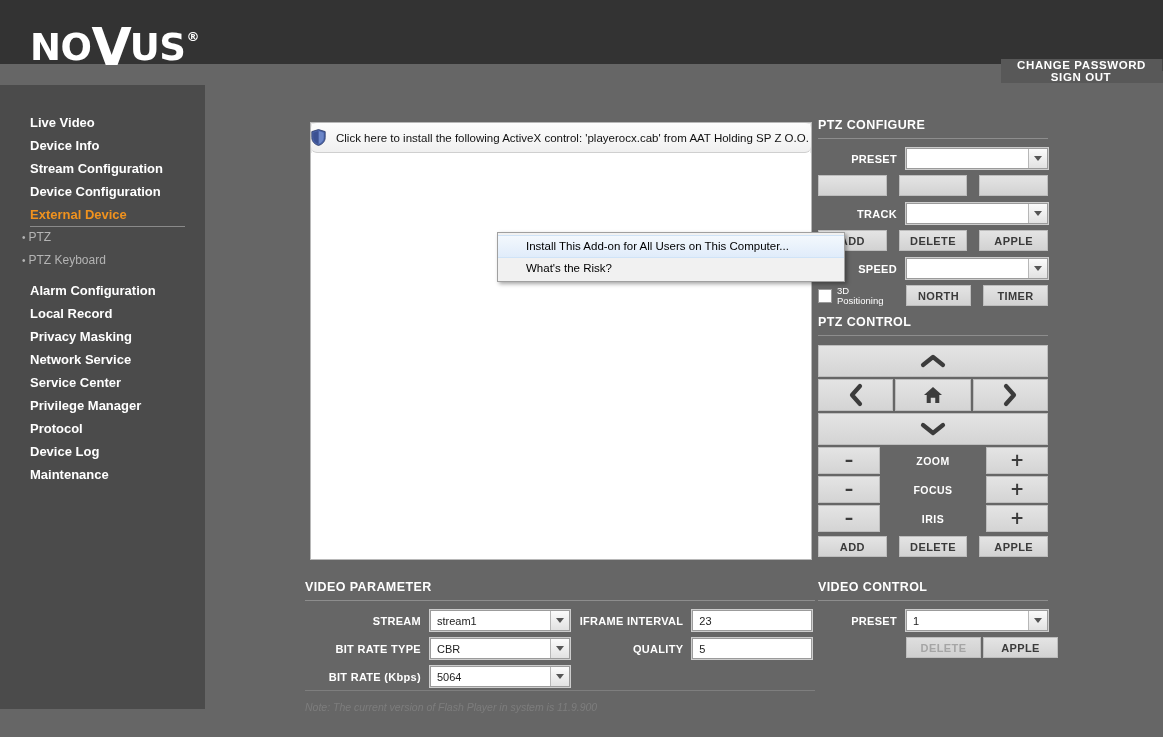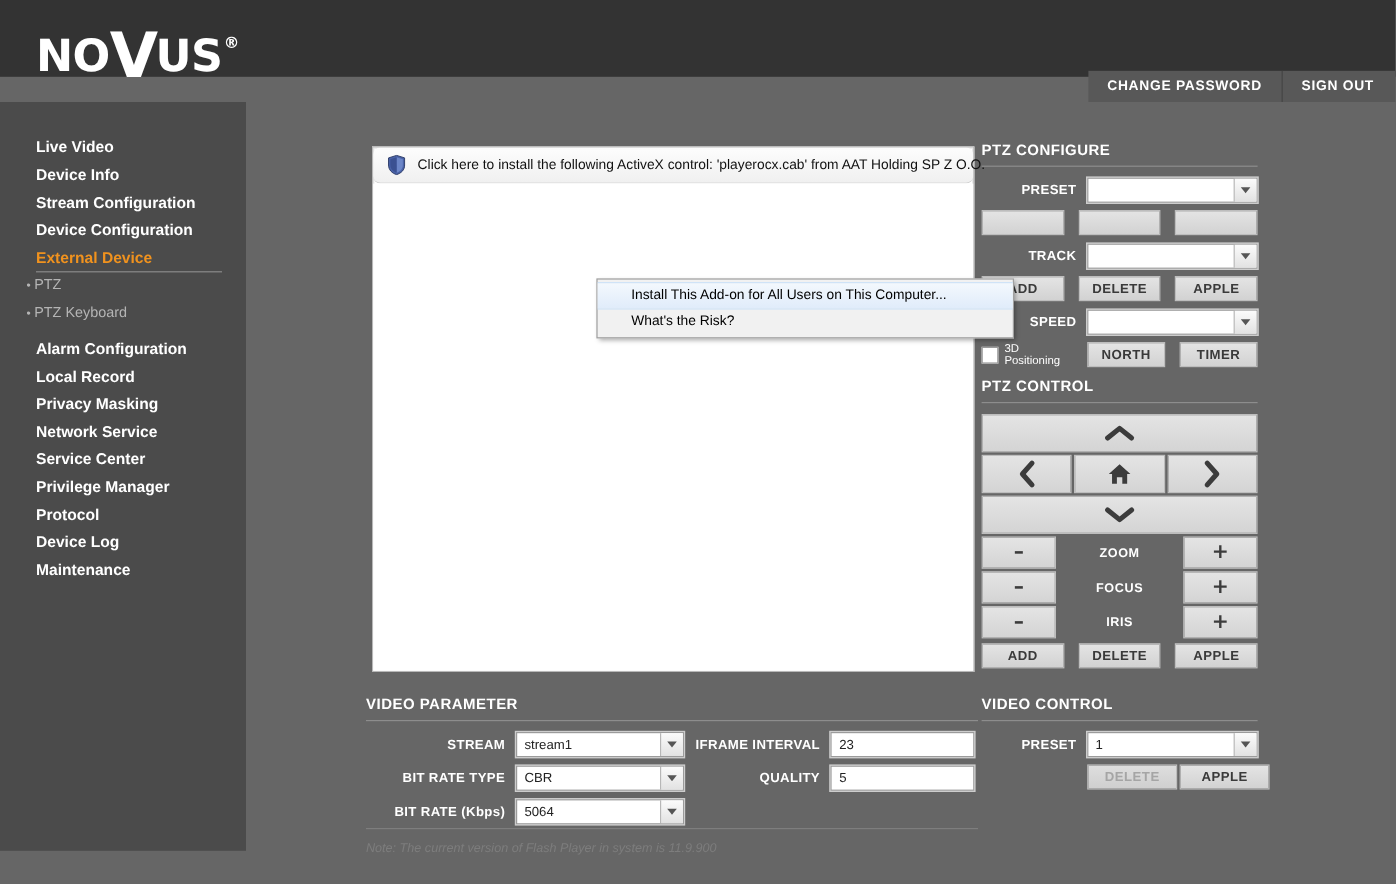--- a/index.html
+++ b/index.html
@@ -25,21 +25,21 @@
   }
   .logo .big-v {
     font-size: 52px; line-height: 40px; position: relative; top: 5px;
     letter-spacing: -2px;
   }
   .logo .reg {
     font-size: 13px; vertical-align: super; position: relative; top: -6px; left: 1px;
   }
   .header-btns {
     position: absolute; right: 0; top: 59px; height: 26px;
-    display: flex; align-items: stretch;
+    display: flex; align-items: stretch; flex-direction: column;
   }
   .hdr-btn {
     background: #585858; color: #ffffff;
     font-size: 11.5px; font-weight: bold; letter-spacing: 0.6px;
     display: flex; align-items: center; justify-content: center;
     padding: 0 16px; border-right: 1px solid #444; cursor: pointer;
   }
   .hdr-btn:last-child { border-right: none; padding-right: 18px; }
 
   
@@ -71,21 +71,21 @@
   
   .video-wrap {
     position: absolute; left: 105px; top: 37px; width: 502px; height: 438px;
     background: #ffffff; border: 1px solid #b8b8b8;
     box-shadow: 0 0 0 1px #e9e9e9 inset;
   }
   .ax-bar {
     position: relative; height: 30px; width: 100%;
     background: linear-gradient(#fdfdfd, #f0f0f0);
     border-bottom: 1px solid #cfcfcf;
-    display: flex; align-items: center; padding-left: 12px; border-radius: 6px;
+    display: flex; align-items: center; padding-left: 0; border-radius: 6px;
   }
   .shield {
     width: 15px; height: 17px; margin-right: 10px; flex: 0 0 auto;
   }
   .ax-text { font-size: 11.5px; color: #111111; white-space: nowrap; }
   .video-area { width: 100%; height: 406px; background: #ffffff; }
 
   
   .ctx-menu {
     position: absolute; left: 292px; top: 147px; width: 348px;

